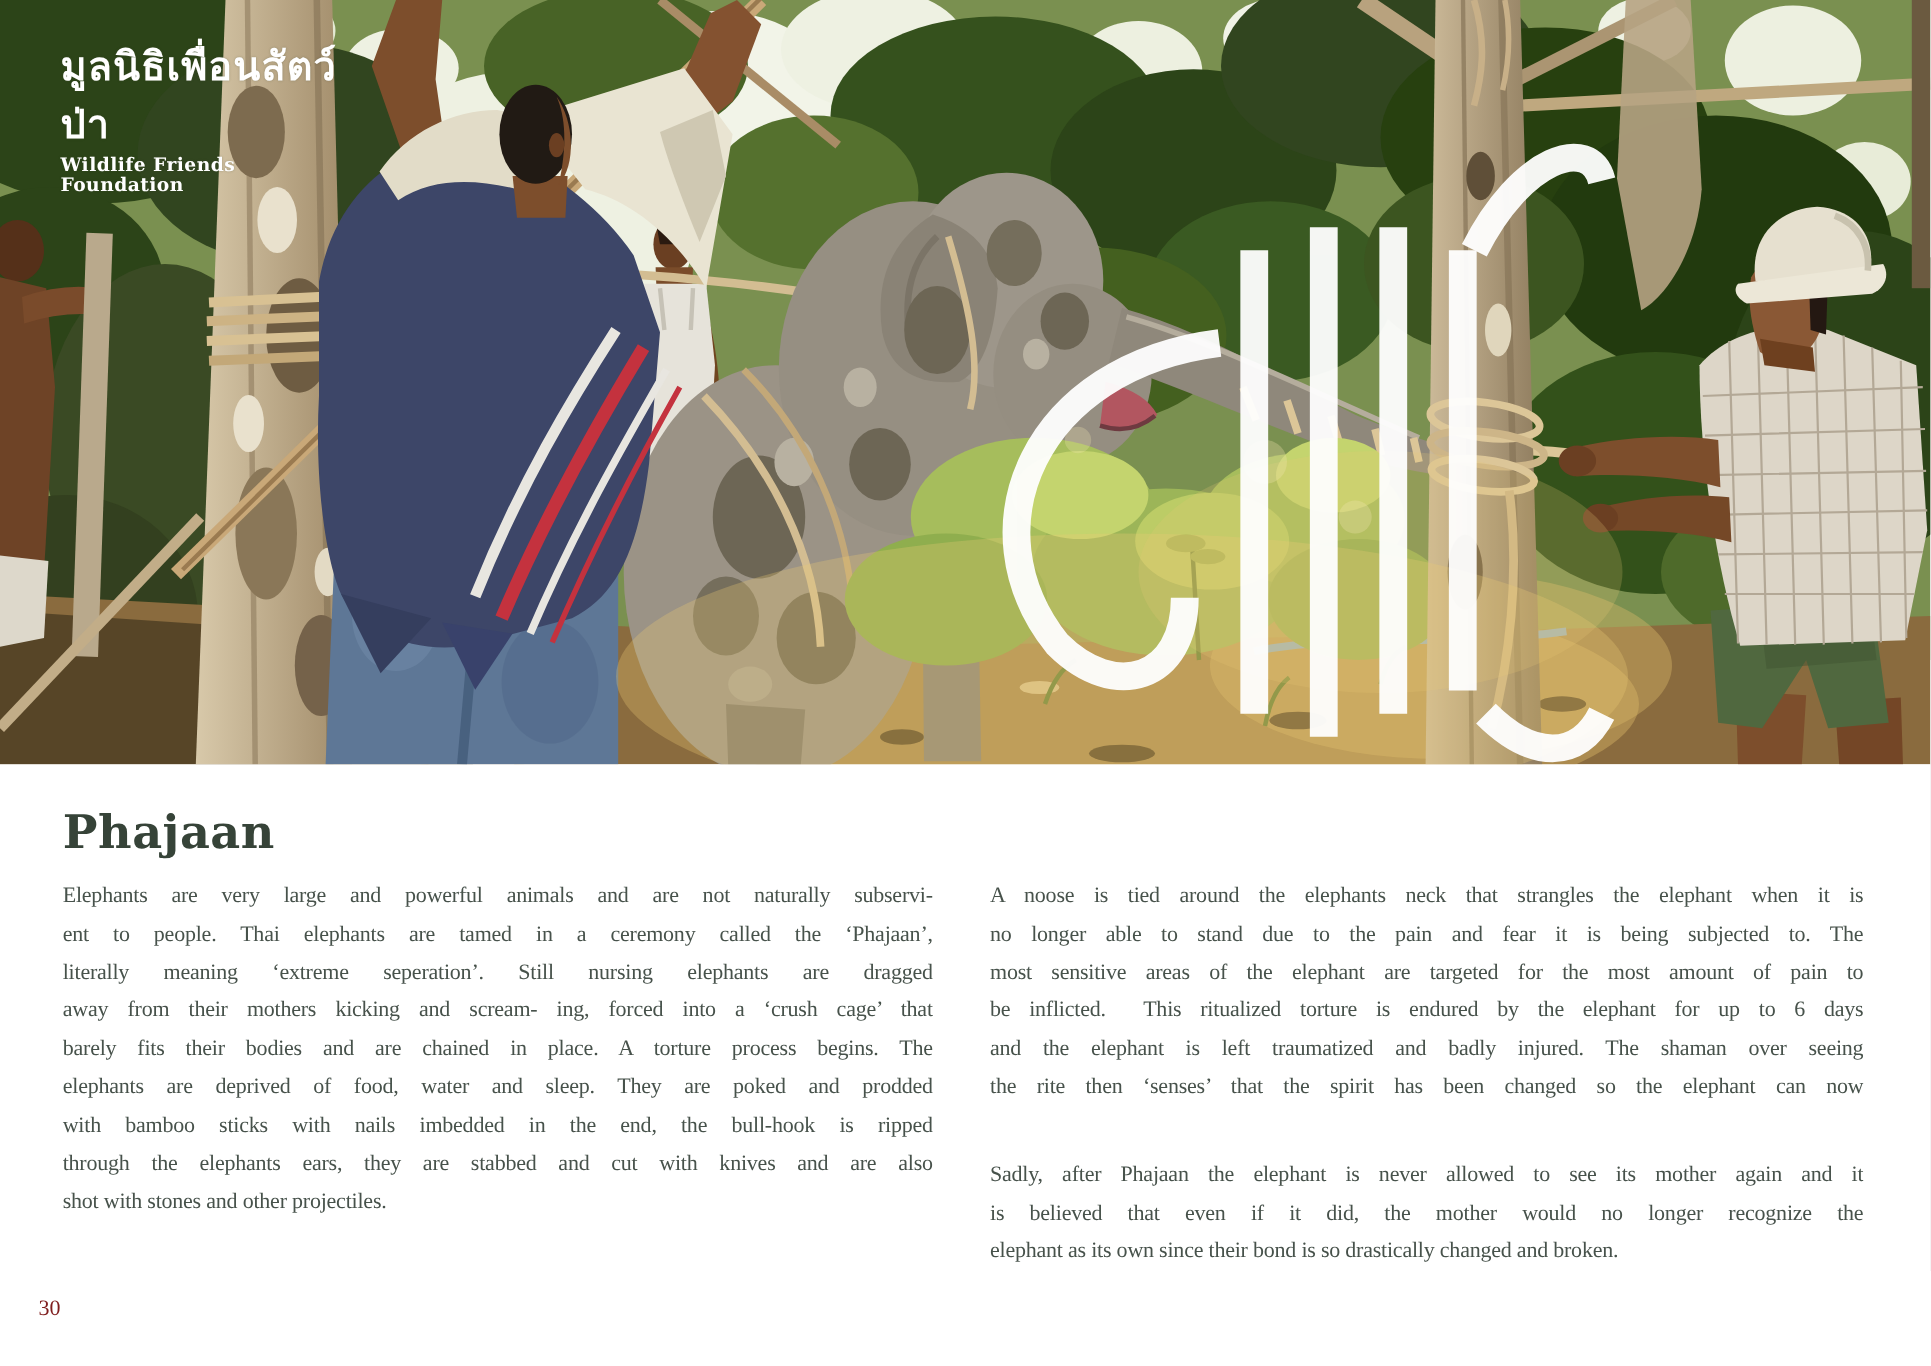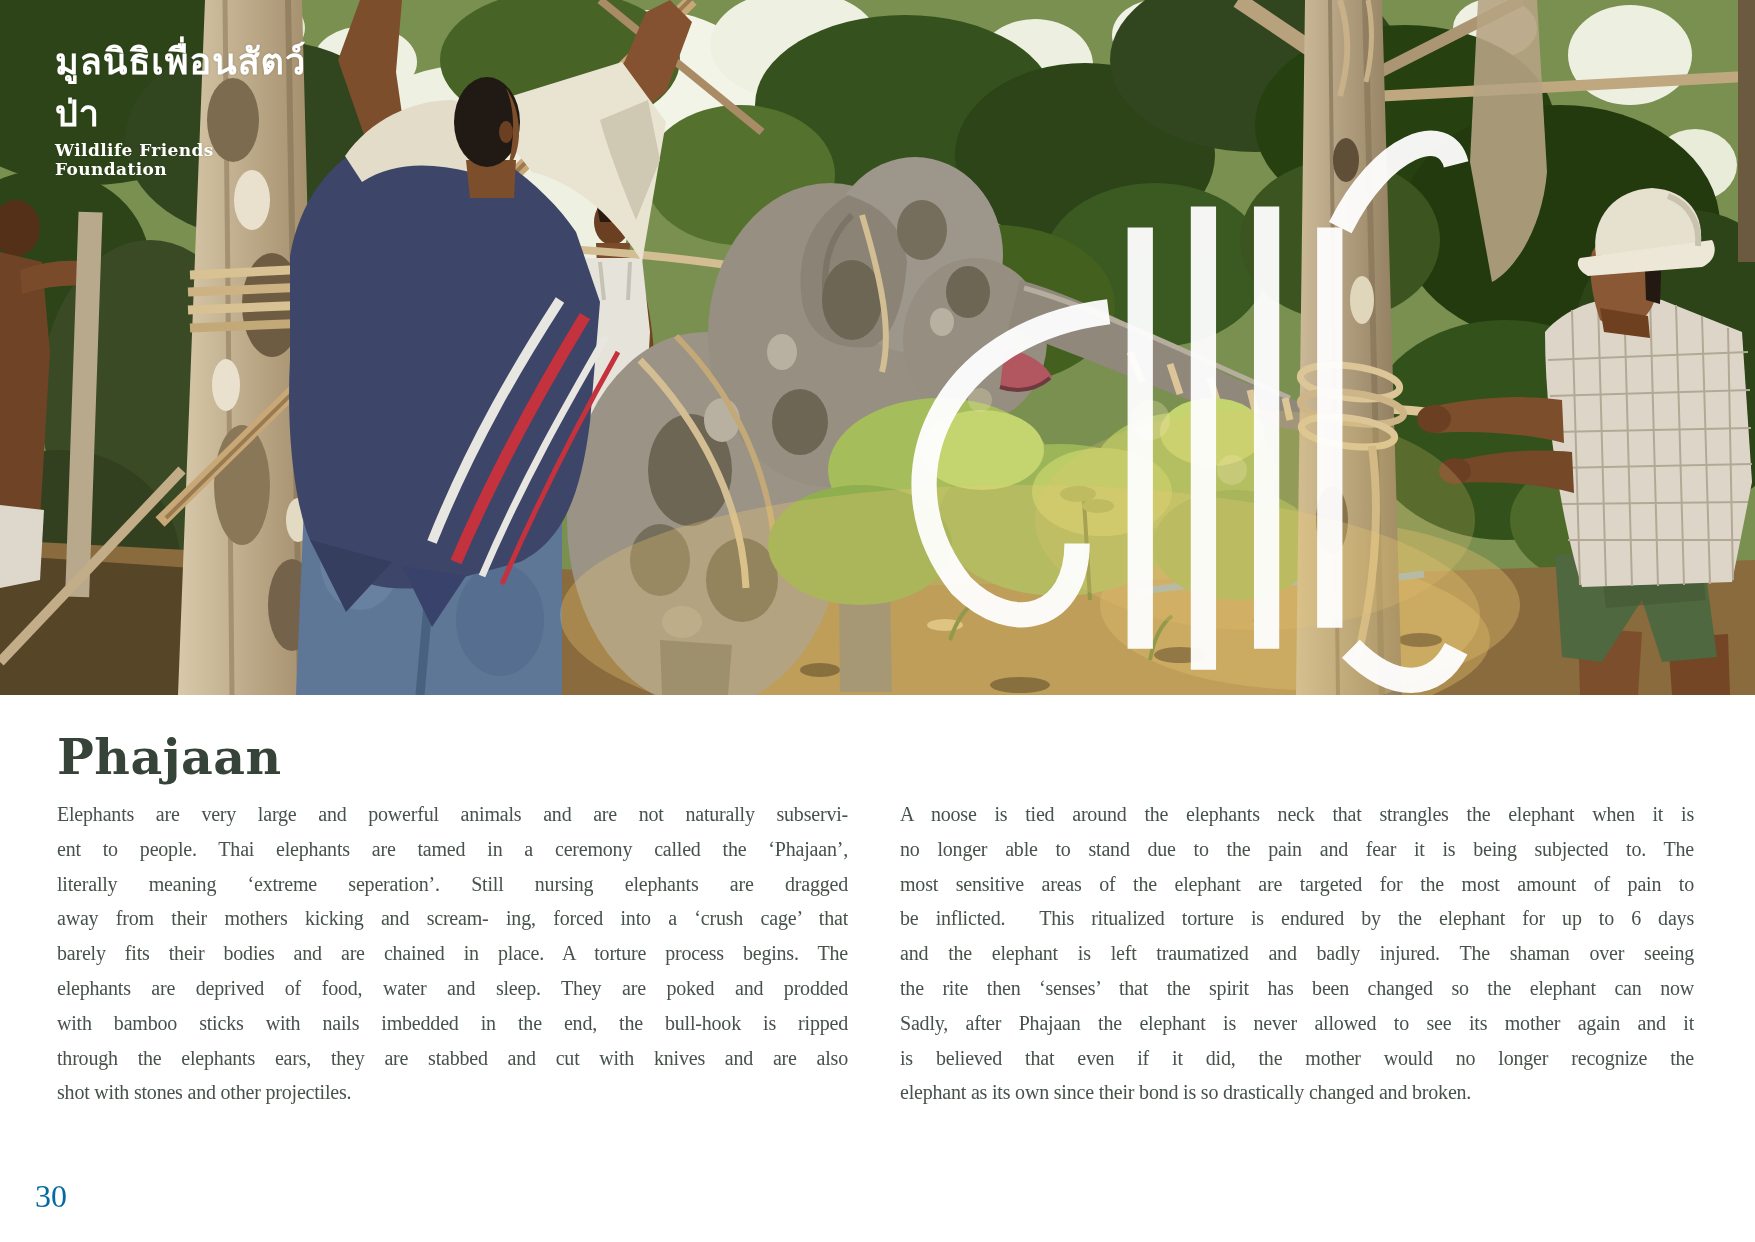--- a/index.html
+++ b/index.html
@@ -11,33 +11,33 @@
   
   .logo{position:absolute;top:36px;left:55px;color:#ffffff;display:flex;align-items:flex-start;gap:6px;}
   .logo-thai{font-family:"DejaVu Sans", sans-serif;font-weight:bold;font-size:36px;line-height:52px;
              letter-spacing:1px;text-shadow:0 0 2px rgba(60,70,40,.35);}
   .logo-eng{font-family:"DejaVu Serif", serif;font-weight:bold;font-size:17px;line-height:19px;
             margin-top:1px;letter-spacing:.4px;text-shadow:0 0 2px rgba(60,70,40,.35);}
   .logo-mark{margin-top:2px;}
   
   .content{position:absolute;top:695px;left:0;width:1755px;height:547px;background:#ffffff;}
   h1.title{position:absolute;top:40px;left:57px;margin:0;font-family:"DejaVu Serif", serif;
-           font-weight:bold;font-size:49px;line-height:44px;color:#364338;letter-spacing:.5px;}
+           font-weight:bold;font-size:42px;line-height:44px;color:#364338;letter-spacing:.5px;}
   .columns{position:absolute;top:102px;left:57px;display:flex;gap:52px;}
   .col{color:#47524b;font-size:20px;letter-spacing:-0.2px;}
   .col-left{width:791px;}
   .col-right{width:794px;}
   .para{margin:0;}
-  .para + .para{}
+  .para + .para{margin-top:45px;}
   .jline{line-height:34.8px;height:34.8px;text-align:justify;text-align-last:justify;
          white-space:pre-wrap;overflow:hidden;}
   .jline.last{text-align-last:left;}
   
   .page-number{position:absolute;left:35px;top:1178px;font-family:"Liberation Serif", serif;
-               font-size:32px;color:#0369a1;}
+               font-size:20px;color:#7f1d1d;}
 </style>
 </head>
 <body>
 
 <div class="page">
 
   <figure class="photo">
     <svg viewBox="0 0 1755 695" preserveAspectRatio="none">
       <defs>
         <linearGradient id="trunkG" x1="0" y1="0" x2="1" y2="0">

